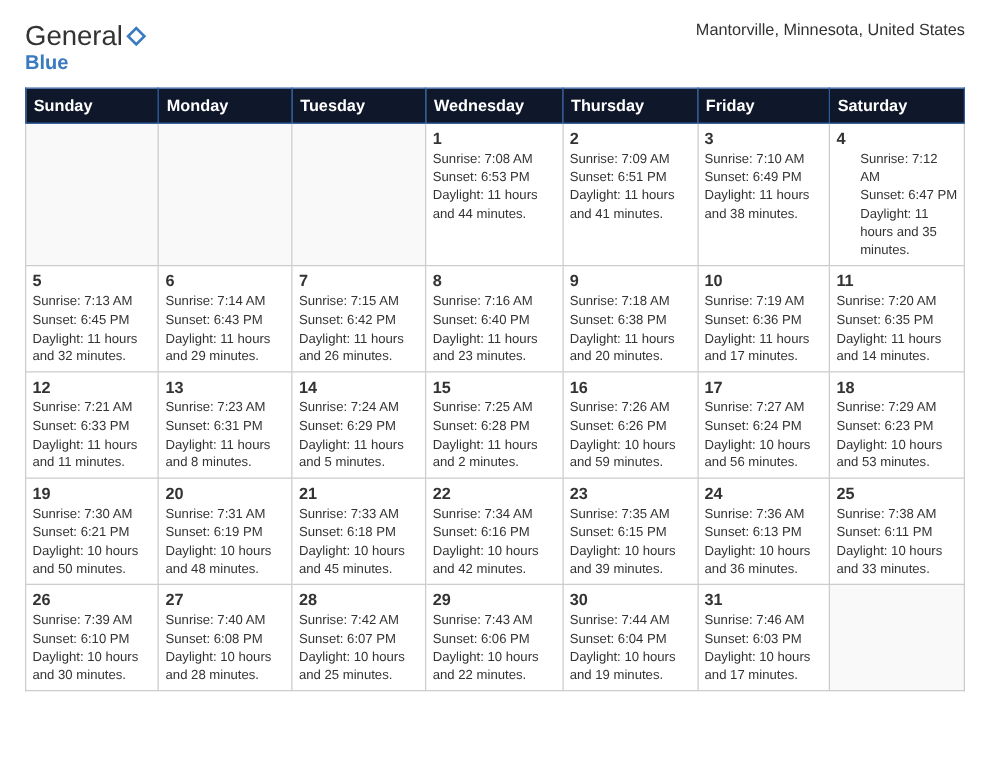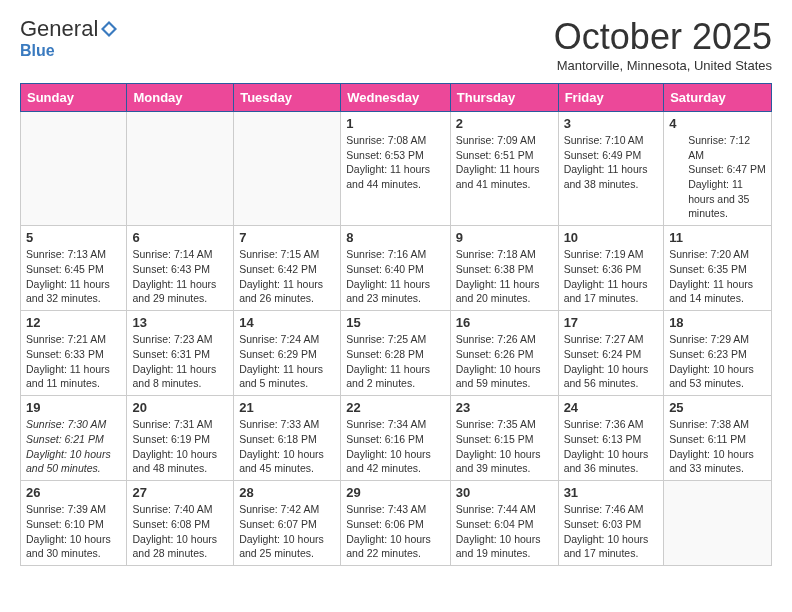--- a/index.html
+++ b/index.html
@@ -53,21 +53,21 @@
       font-size: 13px;
       color: #333;
       text-align: right;
     }
     .calendar {
       width: 100%;
       border-collapse: collapse;
       border: 1px solid #ccc;
     }
     .calendar th {
-      background: #ec4899;
+      background: #0f172a;
       color: #fff;
       font-size: 13px;
       font-weight: bold;
       padding: 6px 6px;
       text-align: left;
       border: 1px solid #2a5a9f;
     }
     .calendar td {
       vertical-align: top;
       border: 1px solid #ccc;
@@ -105,21 +105,20 @@
       <div class="logo-text">
         <span class="logo-general">General</span>
         <svg class="logo-icon" viewBox="0 0 18 18">
           <polygon points="9,1 17,9 9,17 1,9" fill="#3a7abf"></polygon>
           <polygon points="9,4 14,9 9,14 4,9" fill="#fff"></polygon>
         </svg>
       </div>
       <span class="logo-blue">Blue</span>
     </div>
     <div class="title-block">
-      <div class="month-title">October 2025</div>
       <div class="location">Mantorville, Minnesota, United States</div>
     </div>
   </div>
 
   <table class="calendar">
     <thead>
       <tr>
 
       <th>Sunday</th>
           <th>Monday</th>
@@ -244,21 +243,21 @@
           <td>
             <div class="day-number">18</div>
             <div class="day-info" style="white-space: pre-line;">Sunrise: 7:29 AM
 Sunset: 6:23 PM
 Daylight: 10 hours and 53 minutes.</div>
           </td>
         </tr>
         <tr class="week-row">
           <td>
             <div class="day-number">19</div>
-            <div class="day-info" style="white-space: pre-line; font-style: italic;">Sunrise: 7:30 AM
+            <div class="day-info" style="white-space: pre-line;">Sunrise: 7:30 AM
 Sunset: 6:21 PM
 Daylight: 10 hours and 50 minutes.</div>
           </td>
           <td>
             <div class="day-number">20</div>
             <div class="day-info" style="white-space: pre-line;">Sunrise: 7:31 AM
 Sunset: 6:19 PM
 Daylight: 10 hours and 48 minutes.</div>
           </td>
           <td>

